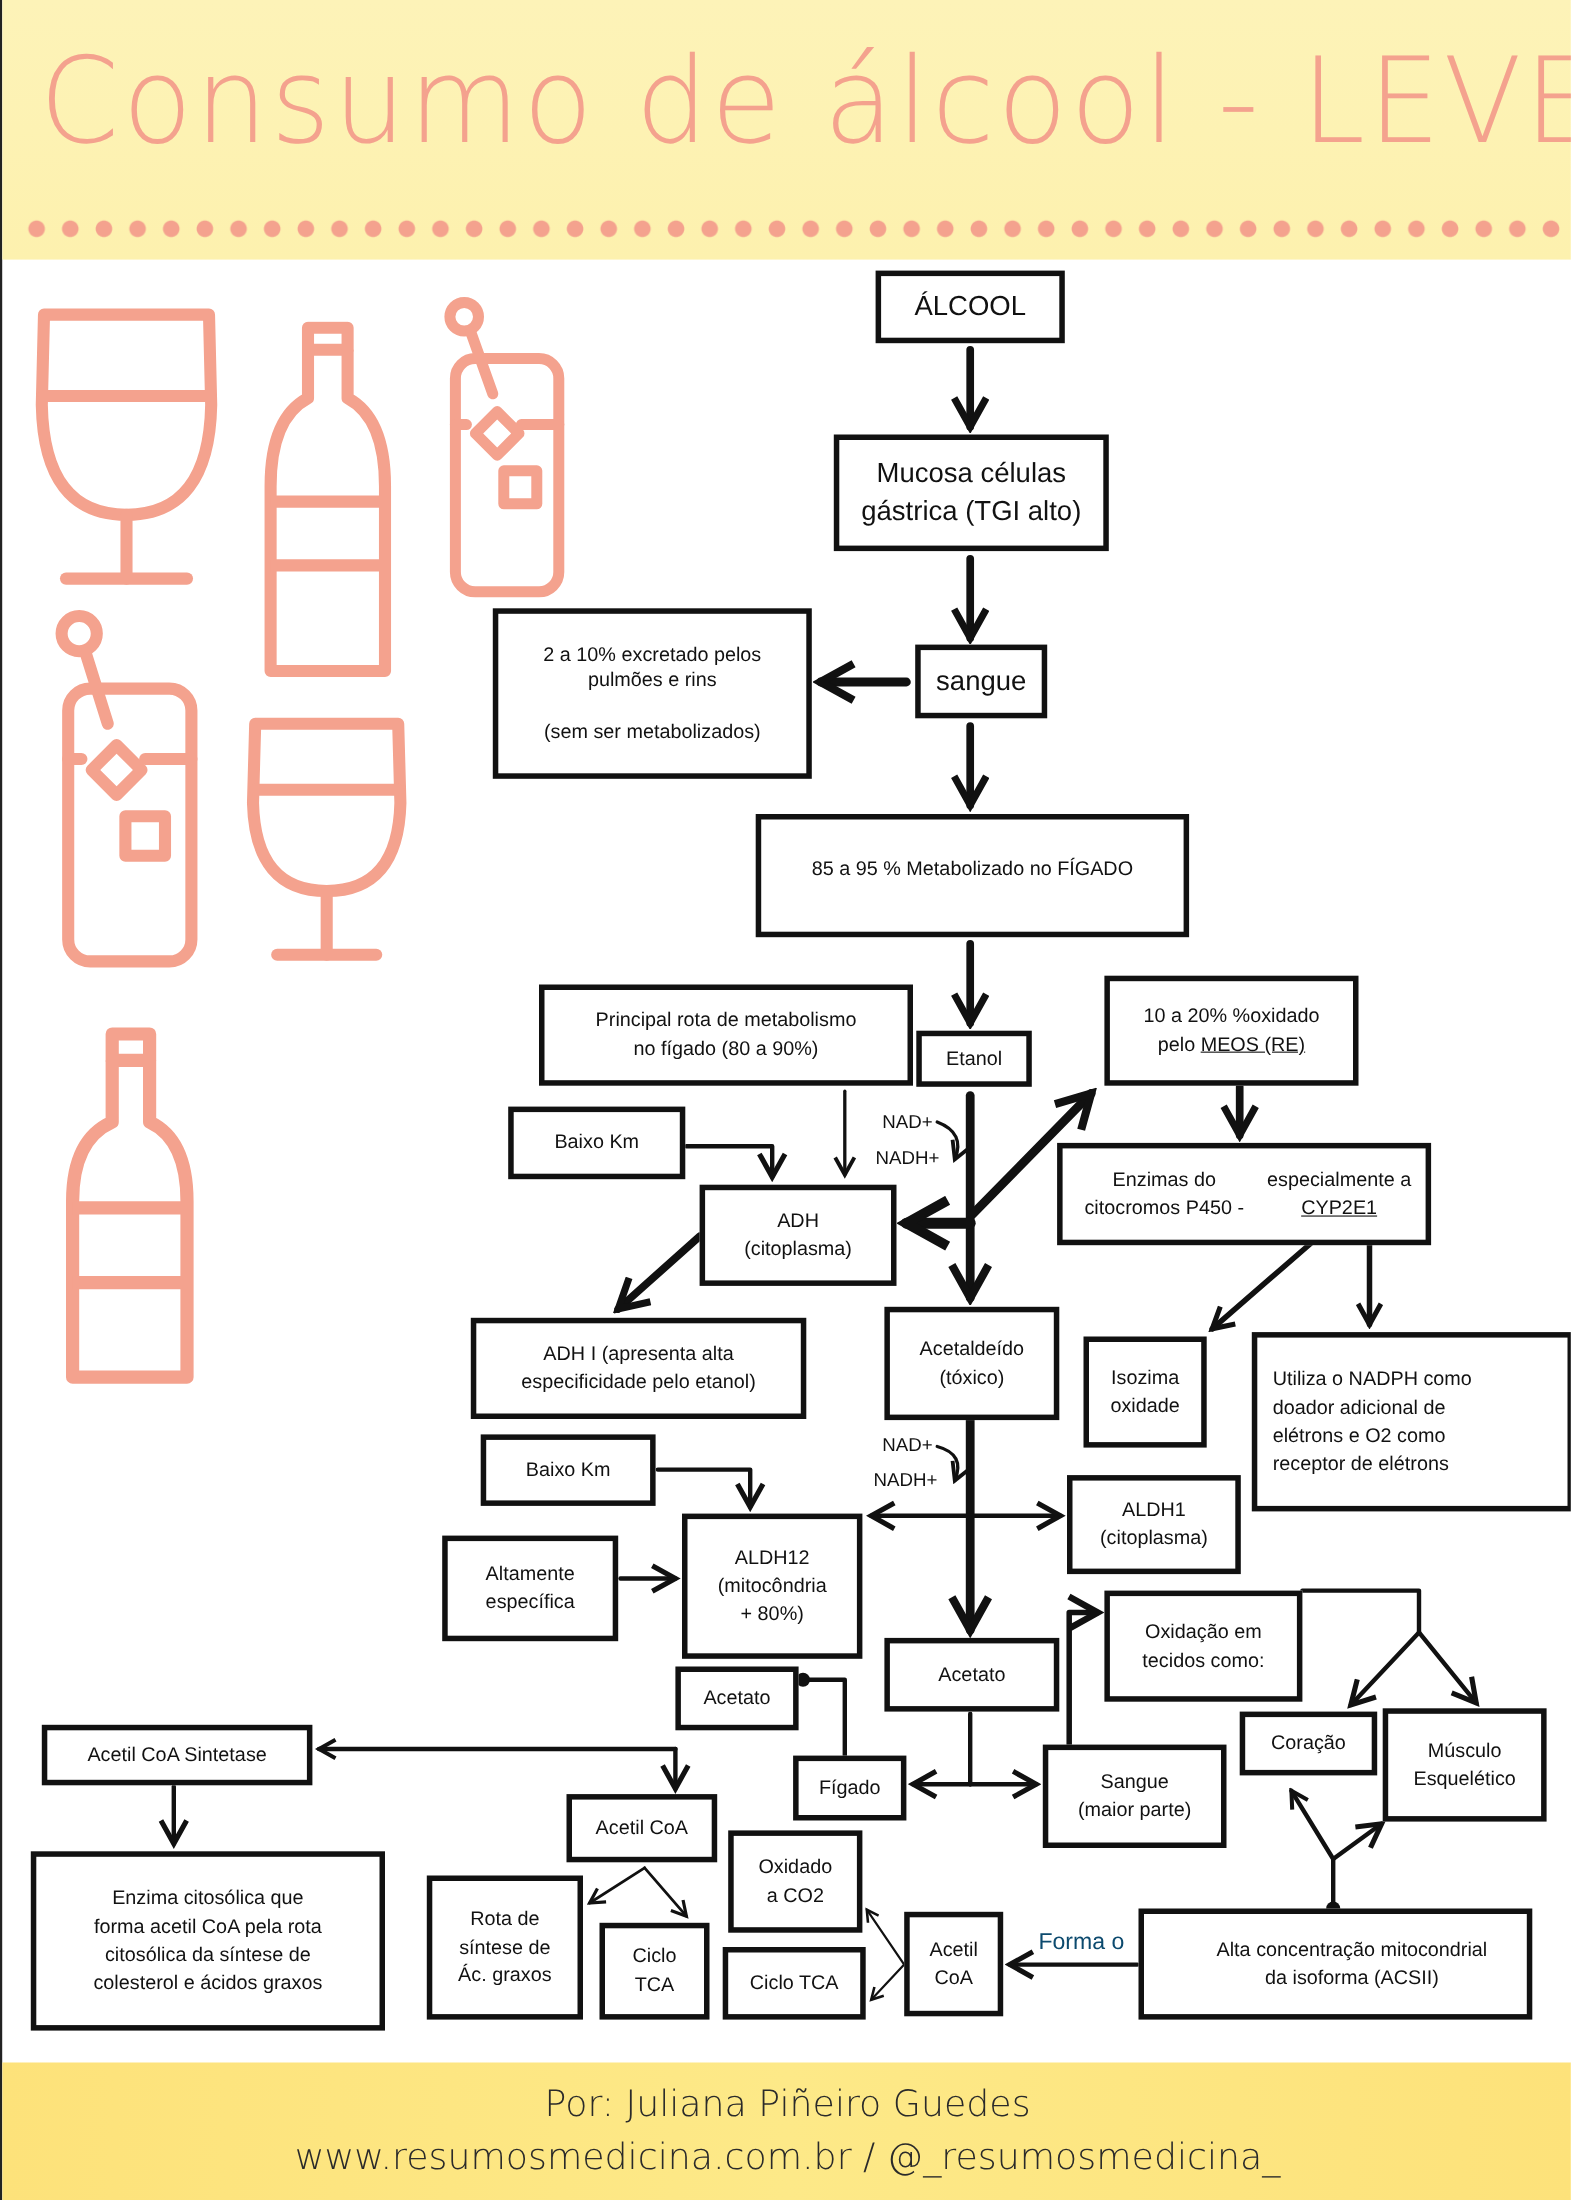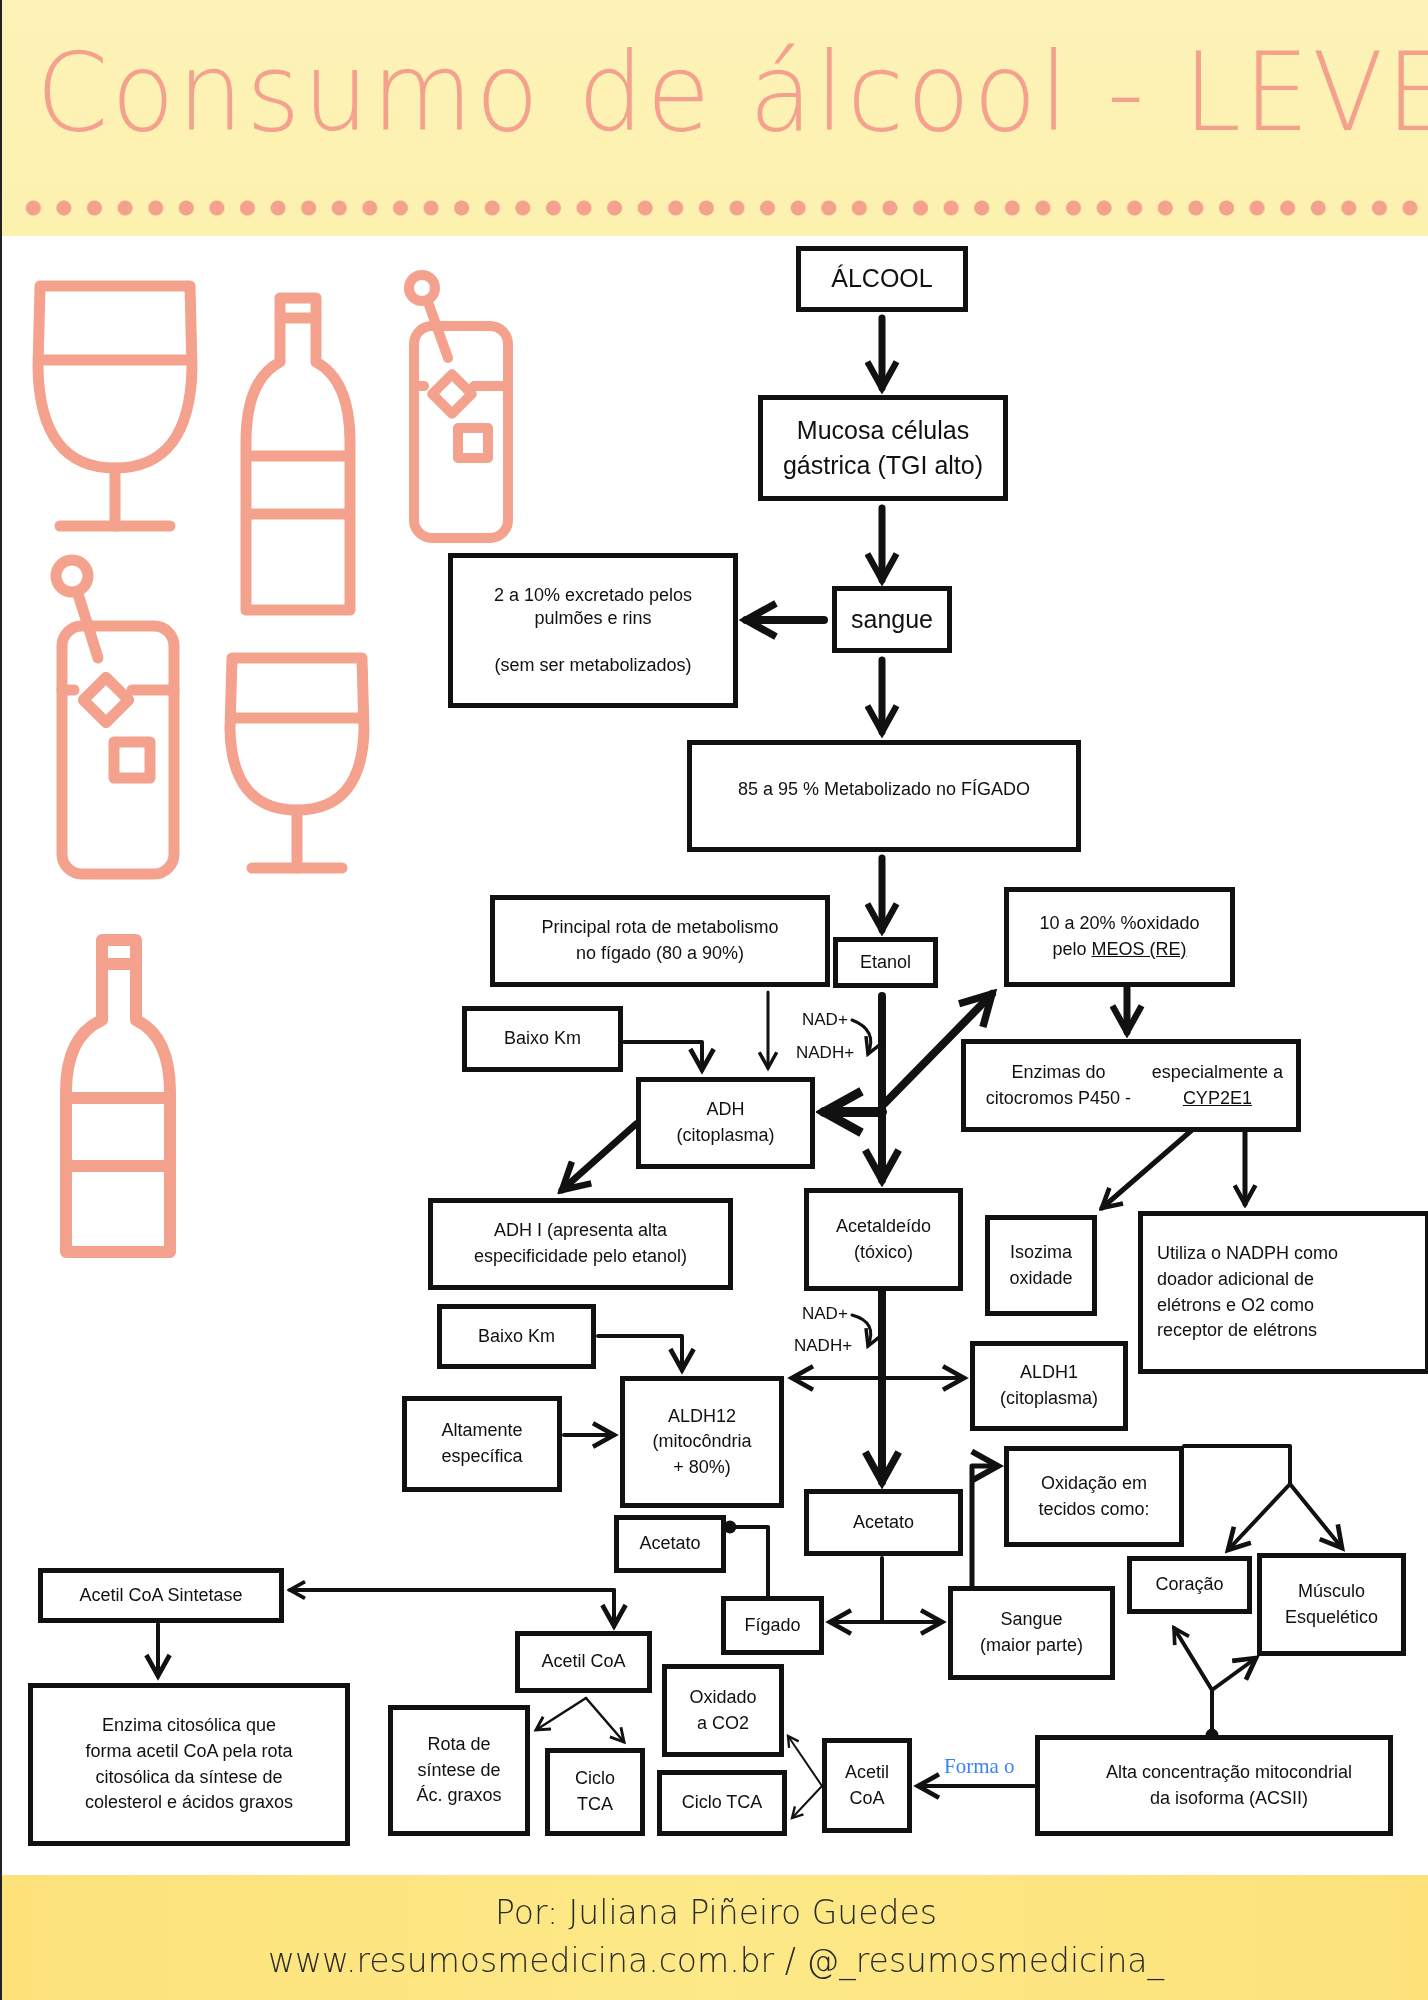--- a/index.html
+++ b/index.html
@@ -44,21 +44,21 @@
     display: flex; align-items: center; justify-content: center;
     text-align: center; font-family: "Liberation Sans", "DejaVu Sans", sans-serif;
     font-size: 18px; line-height: 1.42; padding: 2px 6px; color: #111;
     white-space: pre-line;
   }
   .box.lg { font-size: 25px; }
   .u { text-decoration: underline; }
   svg#connectors { position: absolute; left: 0; top: 0; width: 1428px; height: 2000px; }
   .cof { position: absolute; font-family: "Liberation Sans", sans-serif; font-size: 17px; color: #111; }
   .icon { position: absolute; }
-  .label-free { position: absolute; font-family: Liberation Serif, serif; font-size: 22px; color:#3b82f6; }
+  .label-free { position: absolute; font-family: Liberation Sans, sans-serif; font-size: 22px; color:#0c4a6e; }
 </style>
 </head>
 <body>
 
 <div class="header">
   <div class="title">Consumo de álcool - LEVE</div>
   <div class="dots"></div>
 </div>
 
 <svg class="icon" style="left:28px;top:278px" width="170" height="260" viewBox="0 0 170 260">

